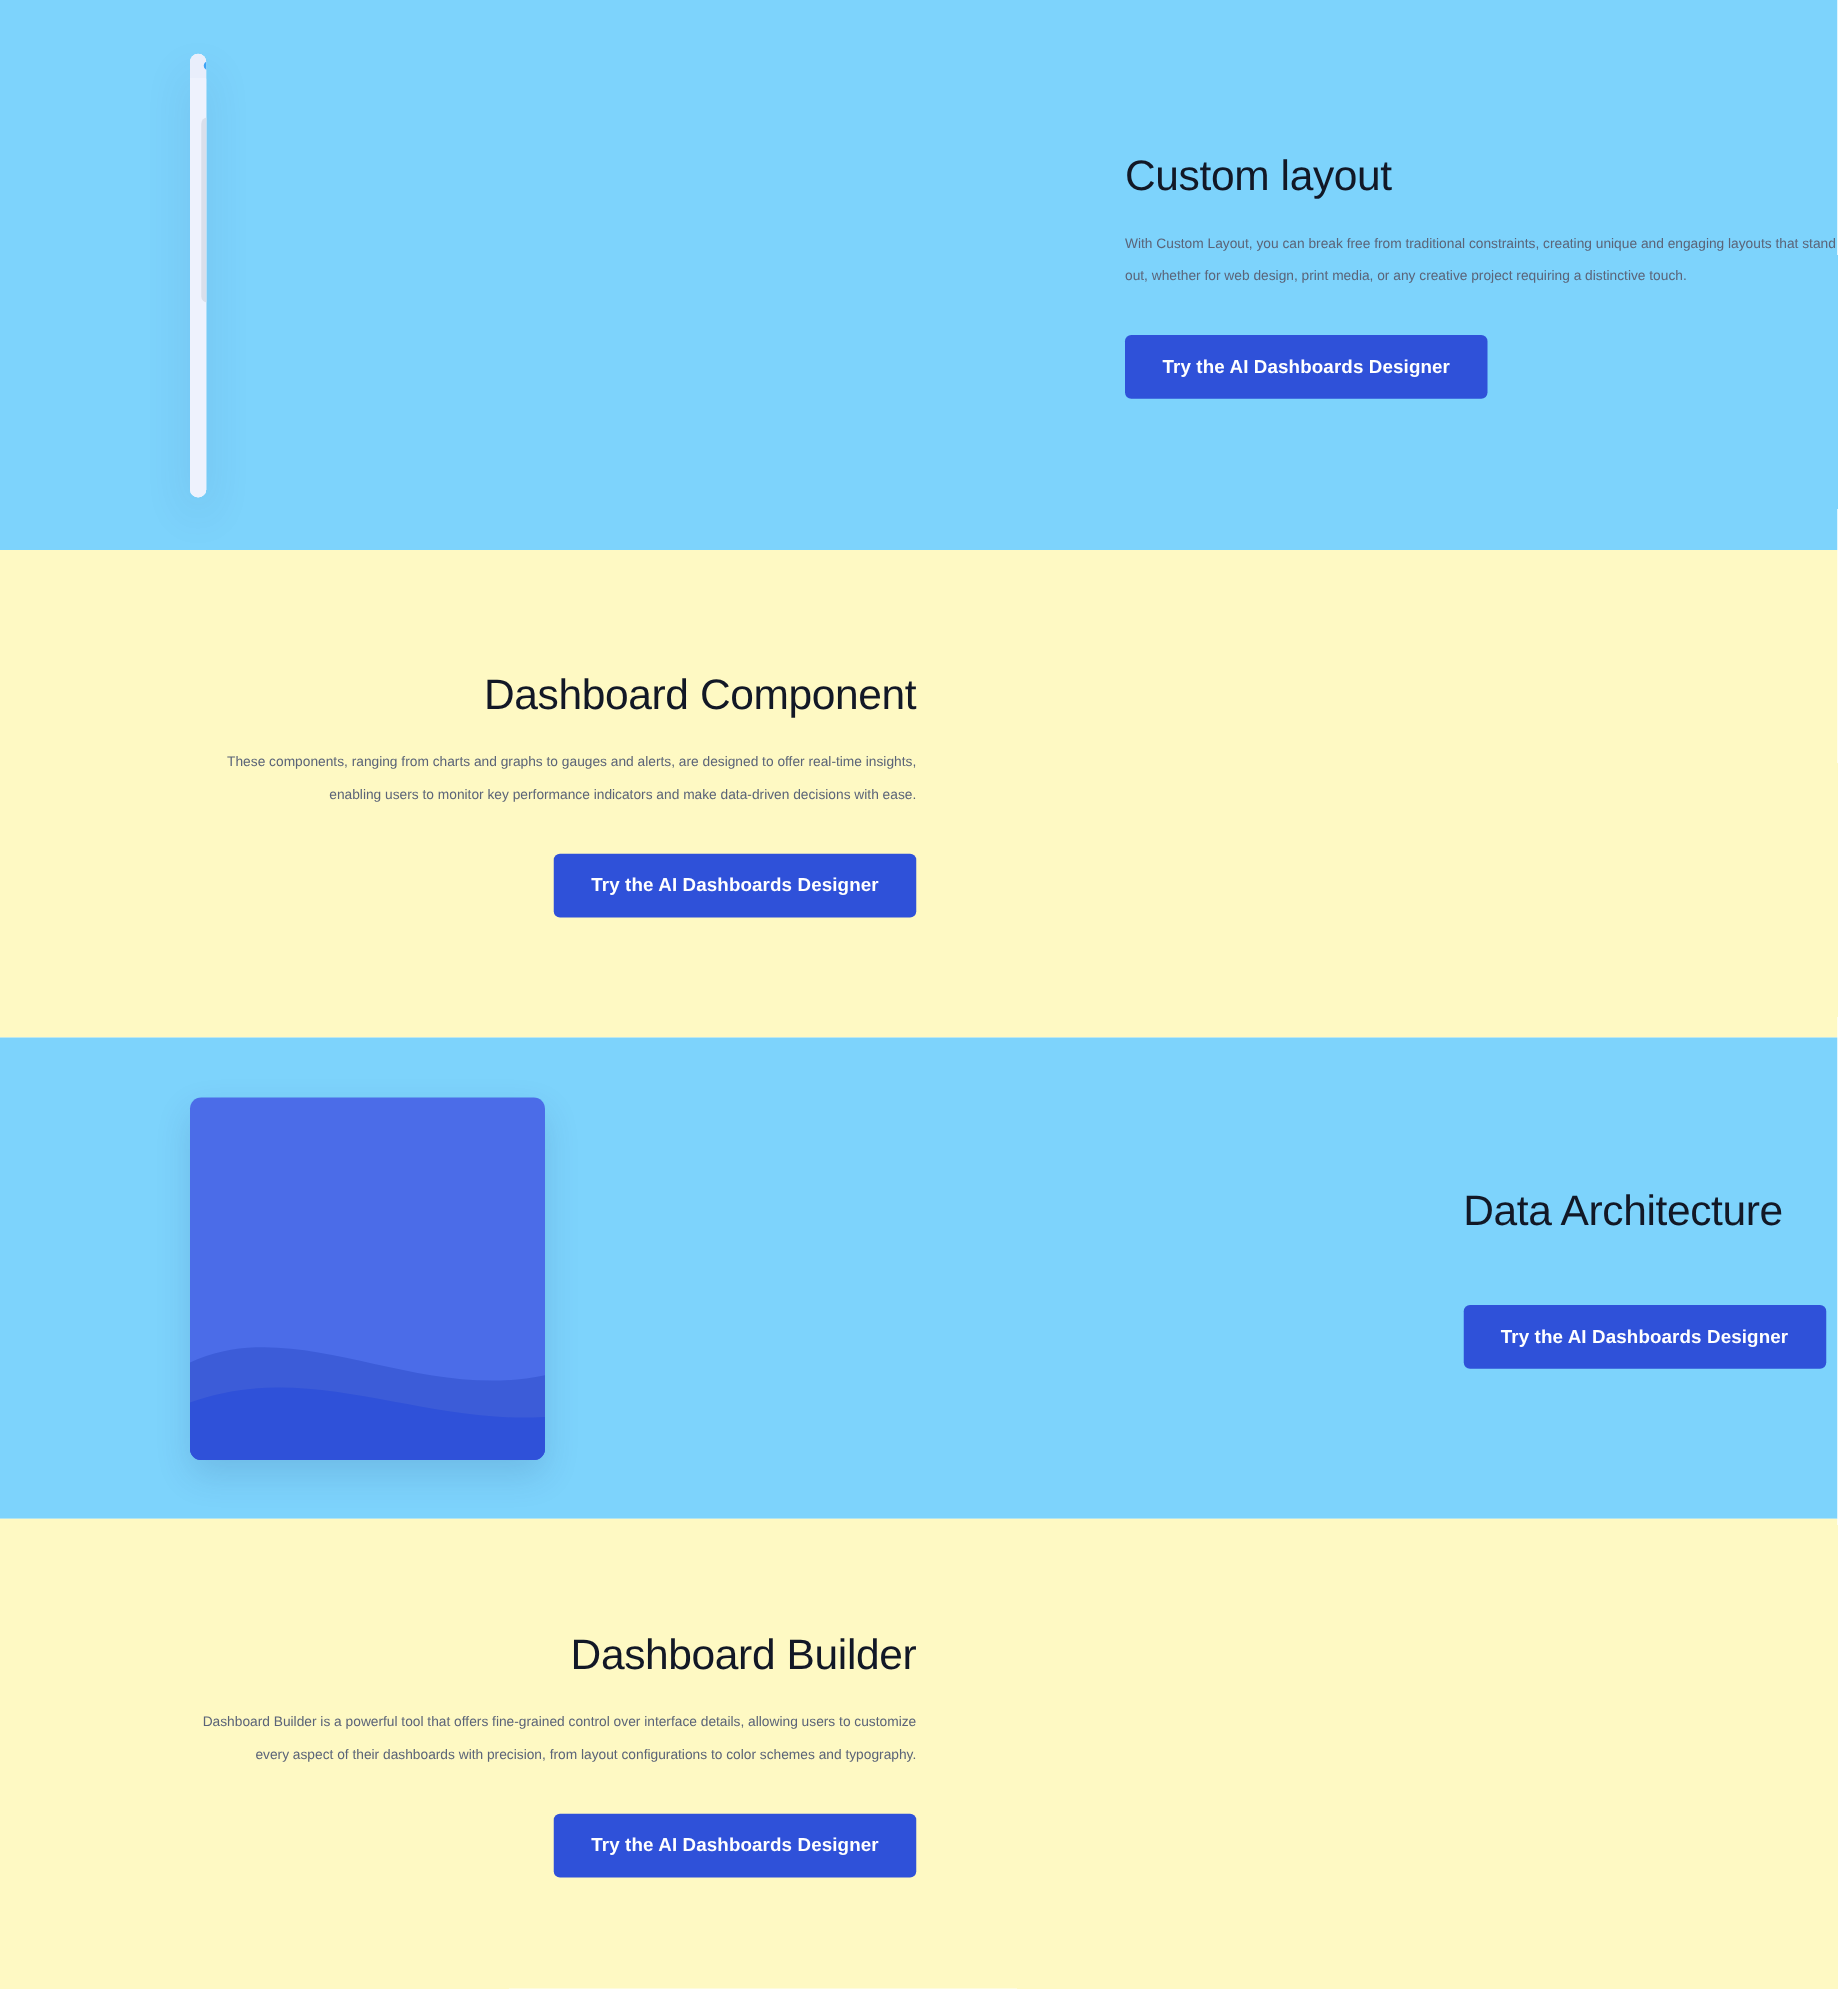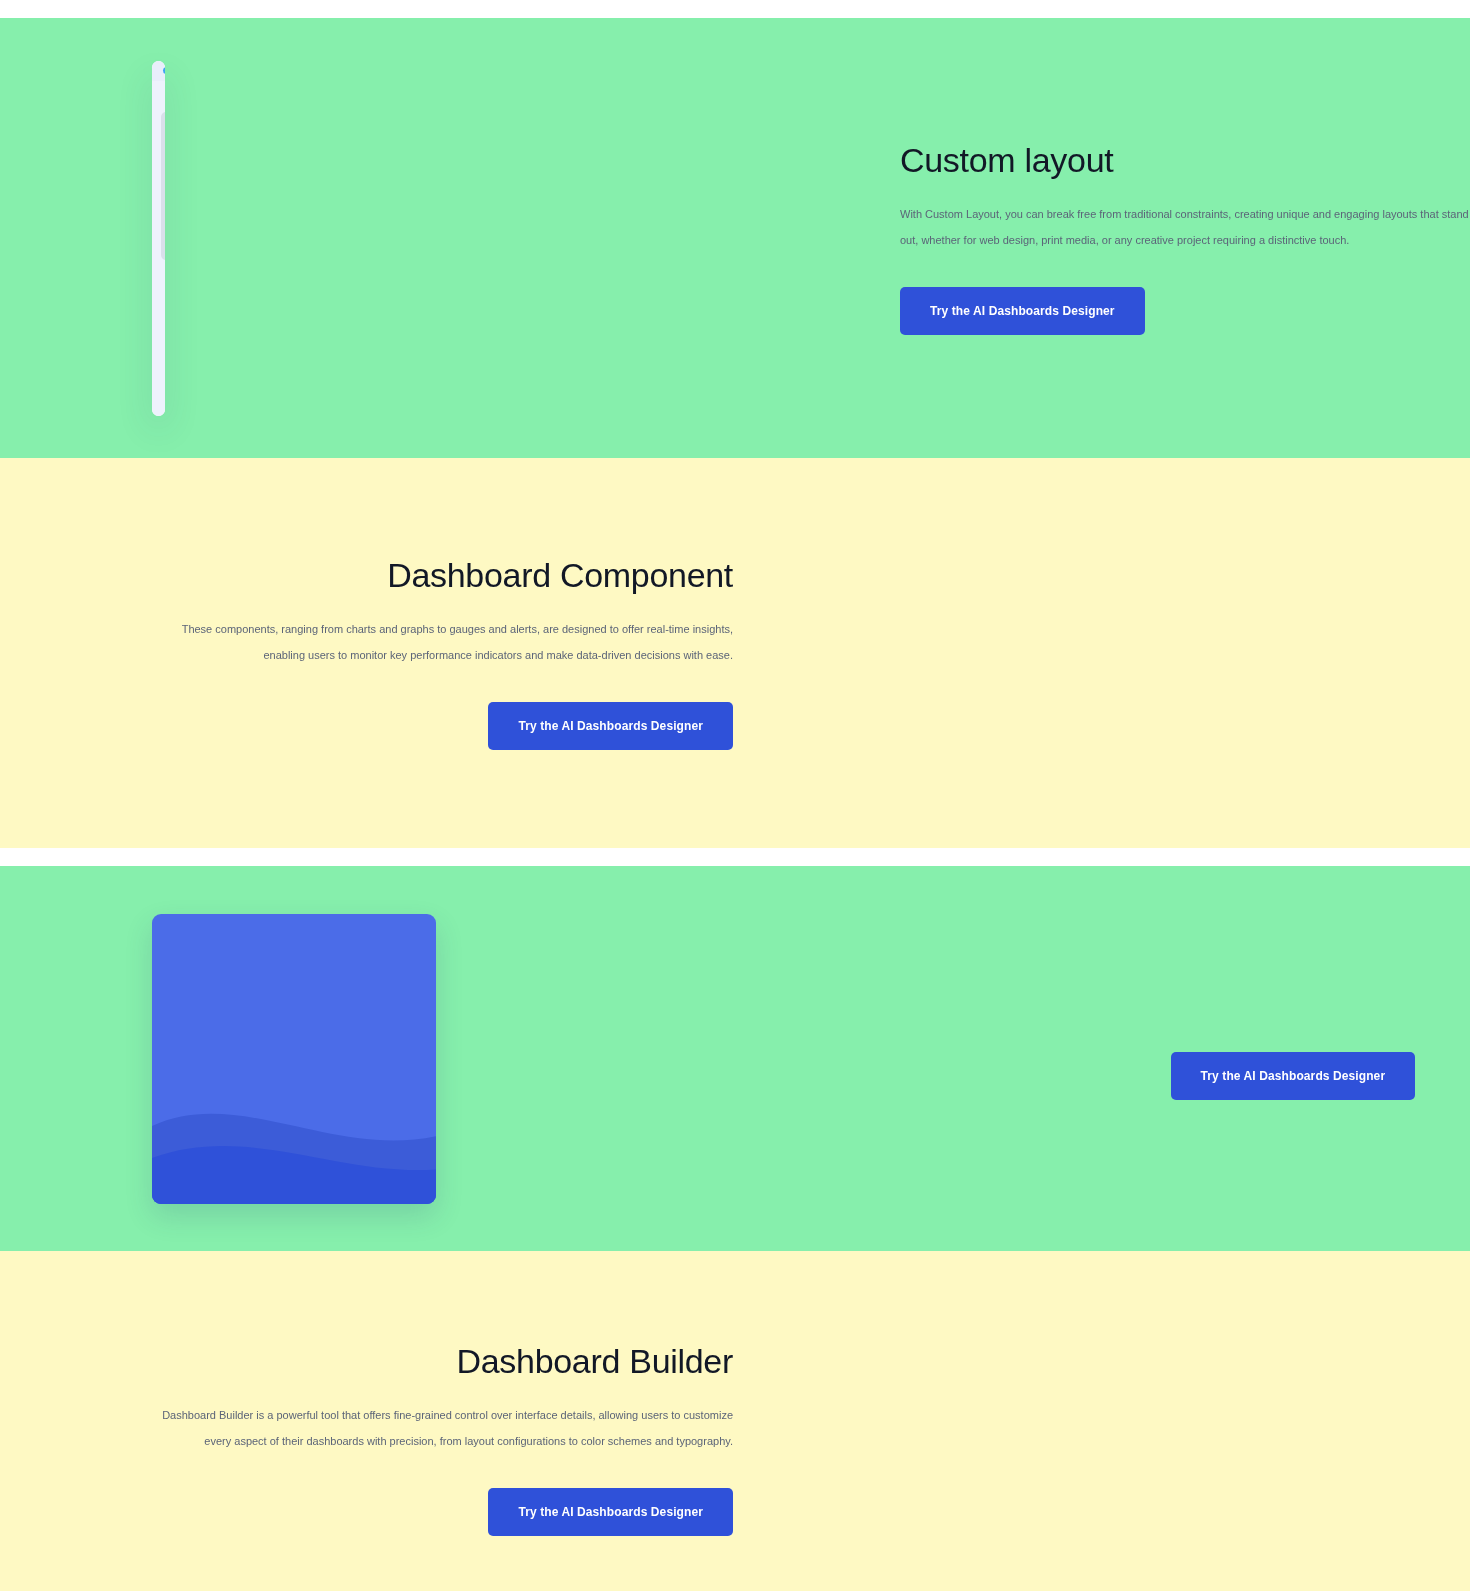--- a/index.html
+++ b/index.html
@@ -4,21 +4,21 @@
 <style>
   * { box-sizing: border-box; margin: 0; padding: 0; }
   body {
     width: 1470px;
     font-family: "Liberation Sans", sans-serif;
     background: #ffffff;
     color: #2a3142;
     -webkit-font-smoothing: antialiased;
   }
   .section { width: 1470px; display: flex; align-items: center; }
-  .sec-white { background: #86efac; margin-top: 18px; }
+  .sec-white { background: #7dd3fc; }
   .sec-tint  { background: #fef9c3; }
 
   .s1 { height: 440px; }
   .s2 { height: 390px; }
   .s3 { height: 385px; }
   .s4 { height: 376px; }
 
   
   .txt { width: 585px; }
   .txt.right { margin-left: 735px; }
@@ -35,21 +35,21 @@
     line-height: 26px;
     color: #5b6478;
     width: 570px;
   }
   .txt.left .body-copy { width: 573px; }
   .cta {
     display: inline-block;
     margin-top: 34px;
     background: #2f51d9;
     color: #ffffff;
-    font-size: 12px;
+    font-size: 15px;
     font-weight: 700;
     padding: 17px 30px;
     border: none;
     border-radius: 5px;
     cursor: pointer;
     letter-spacing: .1px;
   }
 
   
   .dots { display: flex; gap: 5px; align-items: center; }
@@ -172,20 +172,21 @@
 <section class="section sec-white s3">
   <div class="art3">
     <svg class="wave" viewBox="0 0 554 130" preserveAspectRatio="none">
       <path d="M0 52 C 90 10, 190 92, 300 58 C 400 28, 480 78, 554 48 L554 130 L0 130 Z" fill="#3c5cd8"></path>
       <path d="M0 84 C 110 44, 210 120, 330 88 C 430 62, 500 100, 554 80 L554 130 L0 130 Z" fill="#2f51d9"></path>
     </svg>
 
   </div>
 
   <div class="txt right">
+    <h2 class="heading">Data Architecture</h2>
     <button class="cta">Try the AI Dashboards Designer</button>
   </div>
 </section>
 
 <section class="section sec-tint s4">
   <div class="txt left">
     <h2 class="heading">Dashboard Builder</h2>
     <p class="body-copy">Dashboard Builder is a powerful tool that offers fine-grained control over interface details, allowing users to customize every aspect of their dashboards with precision, from layout configurations to color schemes and typography.</p>
     <button class="cta">Try the AI Dashboards Designer</button>
   </div>

